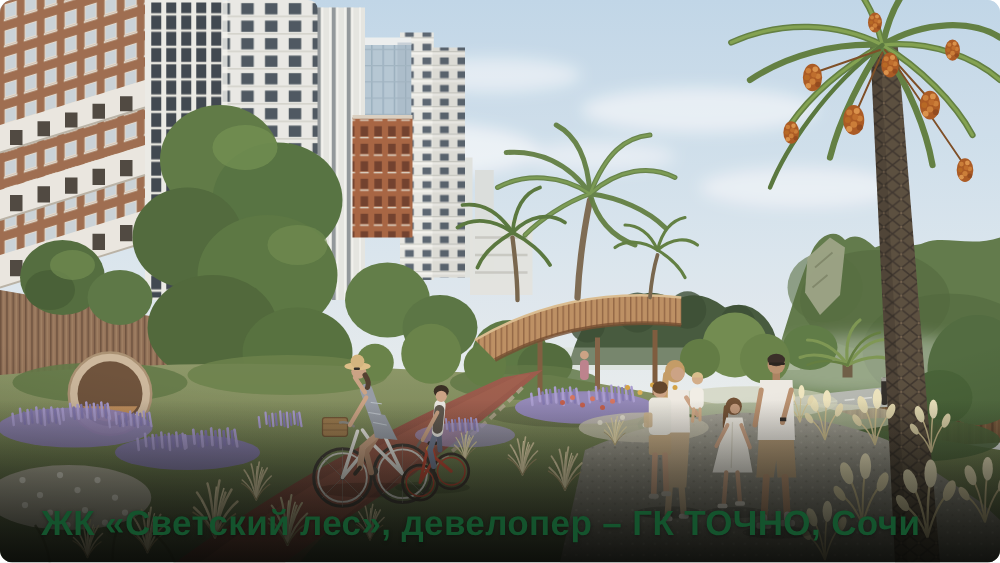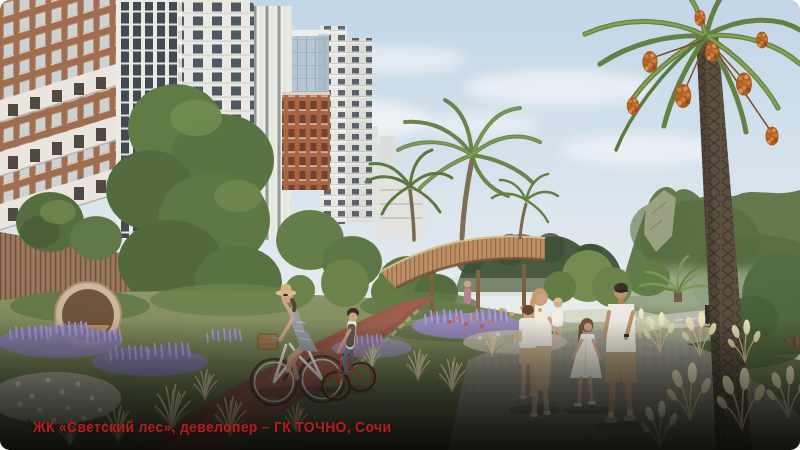--- a/index.html
+++ b/index.html
@@ -3,21 +3,21 @@
 <meta charset="utf-8">
 <style>
   html,body{margin:0;padding:0;background:#ffffff;}
   body{width:800px;height:450px;overflow:hidden;font-family:"Liberation Sans",sans-serif;}
   figure.photo{margin:0;position:relative;width:800px;height:450px;border-radius:10px;overflow:hidden;background:#dfe8ee;}
   svg.scene{position:absolute;inset:0;display:block;}
   .caption-overlay{position:absolute;left:0;right:0;bottom:0;height:130px;pointer-events:none;
     background:linear-gradient(180deg,rgba(10,12,9,0) 0%,rgba(10,12,9,.45) 45%,rgba(6,7,5,.88) 100%);}
   .side-vignette{position:absolute;inset:0;pointer-events:none;
     background:radial-gradient(120% 90% at 50% 10%,rgba(0,0,0,0) 70%,rgba(0,0,0,.18) 100%);}
-  figcaption.caption{position:absolute;left:33px;bottom:15px;color:#b91c1c;font-size:14px;line-height:1.15;
+  figcaption.caption{position:absolute;left:33px;bottom:15px;color:#14532d;font-size:28px;line-height:1.15;
     font-weight:600;letter-spacing:.3px;text-shadow:0 1px 3px rgba(0,0,0,.35);}
 </style>
 </head>
 <body>
 
 <figure class="photo">
 <svg class="scene" viewBox="0 0 800 450" preserveAspectRatio="none" xmlns="http://www.w3.org/2000/svg">
   <defs>
     <linearGradient id="skyG" x1="0" y1="0" x2="0" y2="1">
       <stop offset="0" stop-color="#bfd6e9"></stop>

